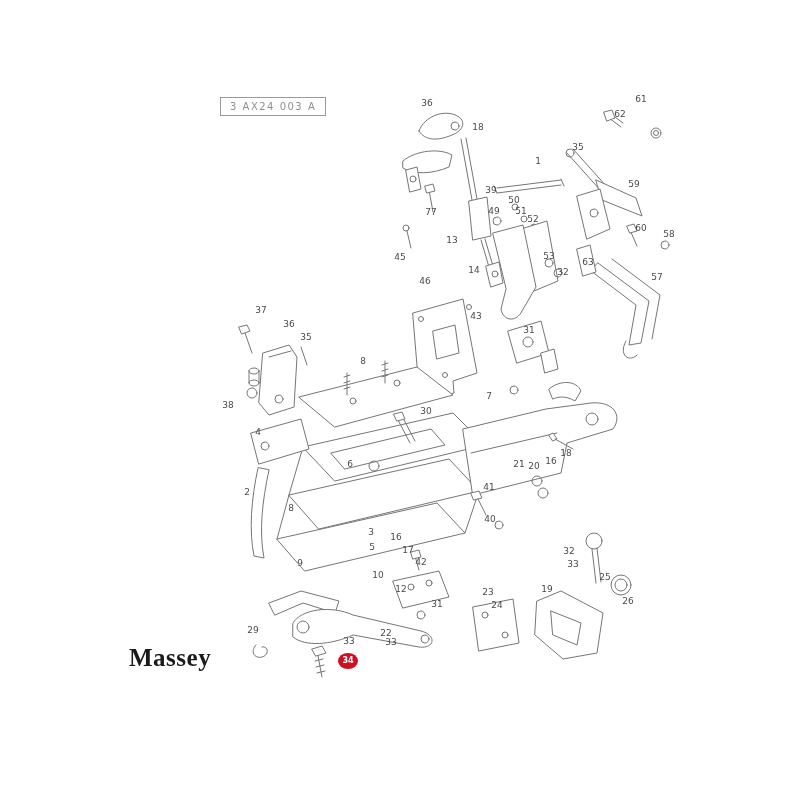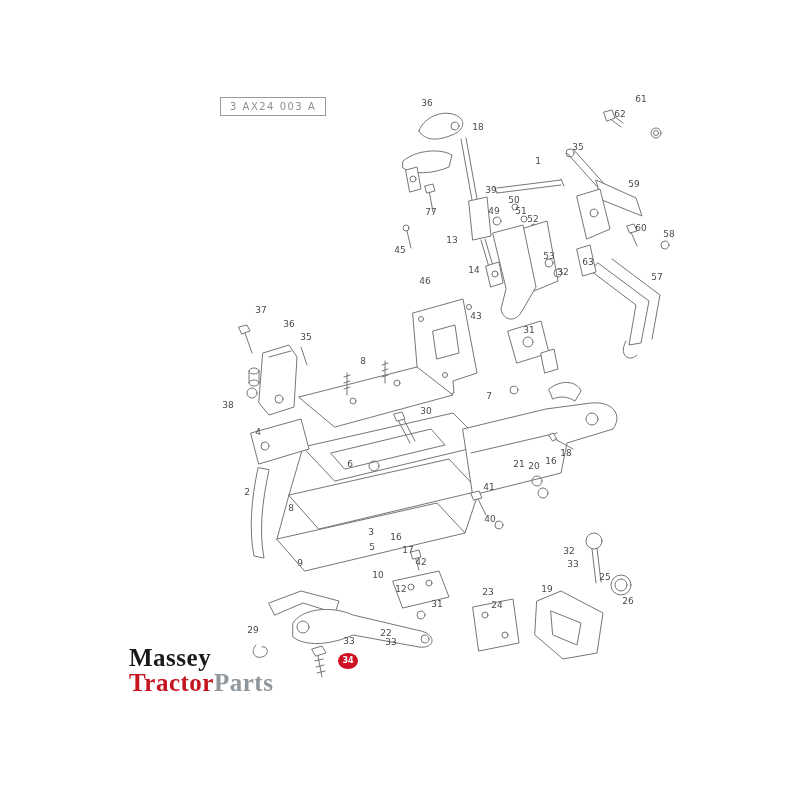--- a/index.html
+++ b/index.html
@@ -197,21 +197,21 @@
       <span class="callout" style="left: 620px; top: 114px; color: rgb(74, 74, 74);">62</span>
       <span class="callout" style="left: 578px; top: 147px; color: rgb(74, 74, 74);">35</span>
       <span class="callout" style="left: 538px; top: 161px; color: rgb(74, 74, 74);">1</span>
       <span class="callout" style="left: 634px; top: 184px; color: rgb(74, 74, 74);">59</span>
       <span class="callout" style="left: 431px; top: 212px; color: rgb(74, 74, 74);">77</span>
       <span class="callout" style="left: 494px; top: 211px; color: rgb(74, 74, 74);">49</span>
       <span class="callout" style="left: 514px; top: 200px; color: rgb(74, 74, 74);">50</span>
       <span class="callout" style="left: 521px; top: 211px; color: rgb(74, 74, 74);">51</span>
       <span class="callout" style="left: 533px; top: 219px; color: rgb(74, 74, 74); text-align: right;">52</span>
       <span class="callout" style="left: 452px; top: 240px; color: rgb(74, 74, 74); text-align: center;">13</span>
-      <span class="callout" style="left: 400px; top: 250px; color: rgb(74, 74, 74); text-align: center;">45</span>
+      <span class="callout" style="left: 400px; top: 257px; color: rgb(74, 74, 74); text-align: center;">45</span>
       <span class="callout" style="left: 474px; top: 270px; color: rgb(74, 74, 74);">14</span>
       <span class="callout" style="left: 425px; top: 281px; color: rgb(74, 74, 74);">46</span>
       <span class="callout" style="left: 549px; top: 256px; color: rgb(74, 74, 74);">53</span>
       <span class="callout" style="left: 588px; top: 262px; color: rgb(74, 74, 74);">63</span>
       <span class="callout" style="left: 563px; top: 272px; color: rgb(74, 74, 74);">32</span>
       <span class="callout" style="left: 641px; top: 228px; color: rgb(74, 74, 74);">60</span>
       <span class="callout" style="left: 669px; top: 234px; color: rgb(74, 74, 74);">58</span>
       <span class="callout" style="left: 657px; top: 277px; color: rgb(74, 74, 74);">57</span>
       <span class="callout" style="left: 261px; top: 310px; color: rgb(74, 74, 74);">37</span>
       <span class="callout" style="left: 289px; top: 324px; color: rgb(74, 74, 74);">36</span>
@@ -250,16 +250,15 @@
       <span class="callout highlight" style="left: 348px; top: 661px; color: rgb(255, 255, 255); background: rgb(204, 17, 34);">34</span>
       <span class="callout" style="left: 569px; top: 551px; color: rgb(74, 74, 74);">32</span>
       <span class="callout" style="left: 573px; top: 564px; color: rgb(74, 74, 74);">33</span>
       <span class="callout" style="left: 557px; top: 577px; color: rgb(74, 74, 74); margin-left: 48px;">25</span>
       <span class="callout" style="left: 547px; top: 589px; color: rgb(74, 74, 74);">19</span>
       <span class="callout" style="left: 628px; top: 601px; color: rgb(74, 74, 74);">26</span>
     </div>
 
   <div class="watermark">
     <div class="wm-line1">Massey</div>
-    <div class="wm-line2"><span class="wm-red">Tractor</span><span class="wm-gray">Parts</span></div>
   </div>
 
 </div>
 
 </body></html>

